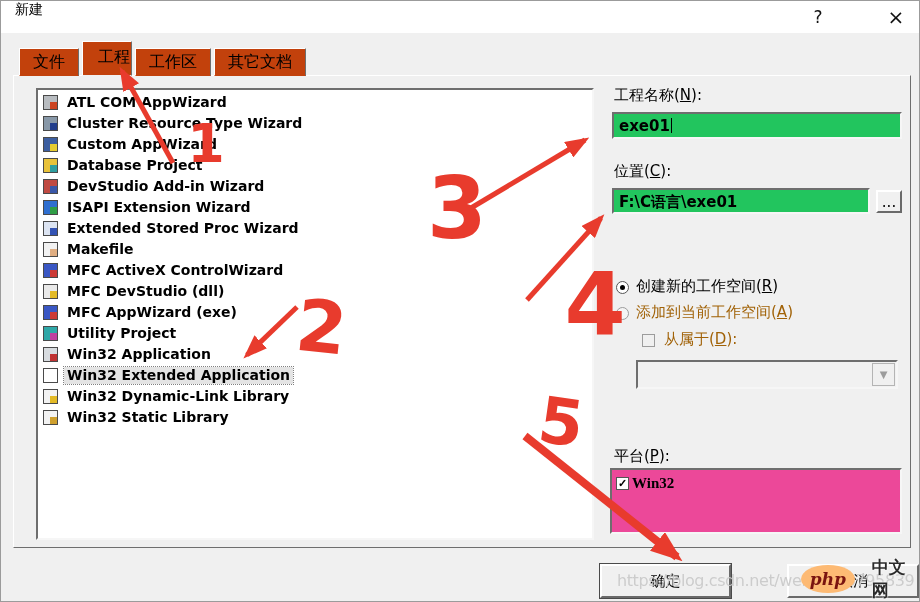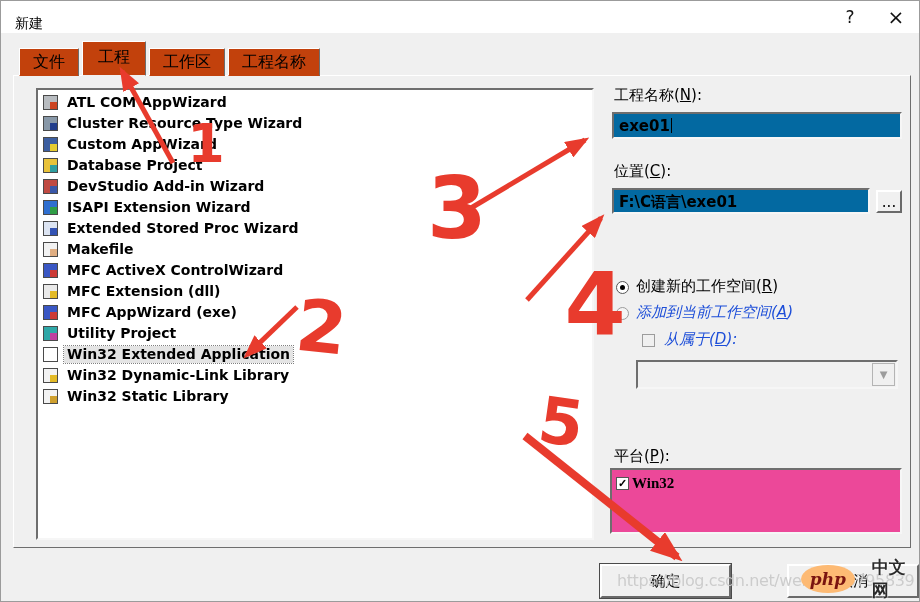--- a/index.html
+++ b/index.html
@@ -1,54 +1,54 @@
 <!DOCTYPE html>
 <html><head>
 <meta charset="utf-8">
 <style>
   html,body{margin:0;padding:0;background:#888;}
   .win{position:relative;width:918px;height:600px;border:1px solid #9b9b9b;background:#f0f0f0;
        font-family:"DejaVu Sans","Liberation Sans",sans-serif;overflow:hidden;}
   
-  .titlebar{position:absolute;left:0;top:0;width:100%;height:32px;background:#ffffff;display:flex;align-items:flex-end;}
+  .titlebar{position:absolute;left:0;top:0;width:100%;height:32px;background:#ffffff;display:flex;align-items:flex-start;gap:32px;}
   .title{margin-left:14px;font-size:14px;color:#000;}
   .tb-spacer{flex:1;}
   .tb-btn{width:46px;height:32px;display:flex;align-items:center;justify-content:center;font-size:17px;color:#111;cursor:default;}
   
   .tabs{position:absolute;left:18px;top:44px;height:31px;display:flex;align-items:flex-end;z-index:5;}
   .tab{background:#c2410c;font-size:16px;color:#000;padding:3px 13px 4px 13px;height:19px;
        border:1px solid;border-color:#fff #6e6e6e transparent #fff;margin-right:3px;position:relative;}
-  .tab.active{padding:5px 15px 7px 15px;height:21px;top:0px;border-bottom:1px solid #f0f0f0;z-index:6;}
+  .tab.active{padding:5px 1px 7px 15px;height:21px;top:0px;border-bottom:1px solid #f0f0f0;z-index:6;}
   
   .pane{position:absolute;left:12px;top:74px;width:896px;height:471px;background:#f0f0f0;
         border:1px solid;border-color:#ffffff #6e6e6e #6e6e6e #ffffff;}
   
   .listbox{position:absolute;left:22px;top:12px;width:554px;height:446px;background:#fff;
            border:2px solid;border-color:#6e6e6e #f6f6f6 #f6f6f6 #6e6e6e;padding:2px 0 0 0;overflow:hidden;text-align:right;}
   .row{display:flex;align-items:center;height:21px;padding-left:5px;font-size:14px;font-weight:bold;white-space:nowrap;}
   .icon{width:15px;height:15px;border:1px solid #4a4a4a;box-sizing:border-box;position:relative;flex:none;margin-right:6px;}
   .icon .sub{position:absolute;right:0;bottom:0;width:7px;height:7px;}
   .row .label{padding:0 3px;line-height:17px;}
   .row.selected .label{background:#e4e4e4;outline:1px dotted #808080;}
   
   .rlabel{position:absolute;font-size:15px;color:#000;white-space:nowrap;}
   .rlabel u{text-decoration:underline;}
-  .field{position:absolute;background:#0369a1;border:2px solid;border-color:#6e6e6e #f6f6f6 #f6f6f6 #6e6e6e;
+  .field{position:absolute;background:#22c55e;border:2px solid;border-color:#6e6e6e #f6f6f6 #f6f6f6 #6e6e6e;
          font-size:15px;font-weight:bold;padding:3px 5px;box-sizing:border-box;white-space:nowrap;overflow:hidden;}
   .caret{display:inline-block;width:1px;height:15px;background:#000;margin-left:1px;vertical-align:-2px;}
   .btn{position:absolute;background:#f0f0f0;border:2px solid;border-color:#ffffff #6a6a6a #6a6a6a #ffffff;
        display:flex;align-items:center;justify-content:center;font-size:15px;color:#000;box-sizing:border-box;}
   .btn.default{outline:1px solid #4a4a4a;}
   .radio{position:absolute;width:13px;height:13px;border-radius:50%;background:#fff;border:1px solid #555;box-sizing:border-box;}
   .radio.on::after{content:"";position:absolute;left:3px;top:3px;width:5px;height:5px;border-radius:50%;background:#000;}
   .radio.disabled{border-color:#9c9c9c;background:#f4f4f4;}
   .check{position:absolute;width:13px;height:13px;background:#fff;border:1px solid #555;box-sizing:border-box;font-size:11px;line-height:11px;text-align:center;}
   .check.disabled{border-color:#9c9c9c;background:#f0f0f0;}
   .check.on::after{content:"✓";font-weight:bold;color:#000;}
-  .gray{color:#1d4ed8;font-style:italic;}
+  .gray{color:#a16207;}
   .combo{position:absolute;background:#f1f1f1;border:2px solid;border-color:#6e6e6e #f6f6f6 #f6f6f6 #6e6e6e;box-sizing:border-box;}
   .combo .drop{position:absolute;right:1px;top:1px;bottom:1px;width:21px;background:#f0f0f0;
                border:1px solid #b4b4b4;display:flex;align-items:center;justify-content:center;color:#9c9c9c;font-size:10px;}
   .combo .drop::after{content:"▼";}
   .platformbox{position:absolute;background:#ec4899;border:2px solid;border-color:#6e6e6e #f6f6f6 #f6f6f6 #6e6e6e;box-sizing:border-box;font-family:Liberation Serif, serif;}
   .prow{display:flex;align-items:center;height:20px;padding:3px 2px 0 4px;font-size:15px;font-weight:bold;}
   .prow .check{position:relative;margin-right:3px;flex:none;}
   
   .watermark{position:absolute;left:616px;top:570px;z-index:50;font-size:16px;letter-spacing:-0.4px;
              color:#cbcbcb;opacity:.95;white-space:nowrap;}
@@ -69,21 +69,21 @@
     <div class="title">新建</div>
     <div class="tb-spacer"></div>
     <div class="tb-btn">?</div>
     <div class="tb-btn" style="font-size:20px;">×</div>
   </div>
 
   <div class="tabs">
     <div class="tab">文件</div>
     <div class="tab active">工程</div>
     <div class="tab">工作区</div>
-    <div class="tab">工程名称</div>
+    <div class="tab">其它文档</div>
   </div>
 
   <div class="pane">
 
     <div class="listbox">
       <div class="row">
         <span class="icon" style="background: rgb(184, 188, 192);">
             <span class="sub" style="background: rgb(204, 68, 34);"></span>
           </span>
         <span class="label">ATL COM AppWizard</span>
@@ -142,37 +142,43 @@
         <span class="icon" style="background: rgb(58, 87, 196);">
             <span class="sub" style="background: rgb(204, 58, 54);"></span>
           </span>
         <span class="label">MFC ActiveX ControlWizard</span>
       </div>
 
       <div class="row">
         <span class="icon" style="background: rgb(233, 233, 233);">
             <span class="sub" style="background: rgb(227, 186, 38);"></span>
           </span>
-        <span class="label">MFC Extension (dll)</span>
+        <span class="label">MFC DevStudio (dll)</span>
       </div>
 
       <div class="row">
         <span class="icon" style="background: rgb(58, 87, 196);">
             <span class="sub" style="background: rgb(204, 58, 54);"></span>
           </span>
         <span class="label">MFC AppWizard (exe)</span>
       </div>
 
       <div class="row">
         <span class="icon" style="background: rgb(47, 168, 168);">
             <span class="sub" style="background: rgb(192, 64, 160);"></span>
           </span>
         <span class="label">Utility Project</span>
       </div>
 
+      <div class="row">
+        <span class="icon" style="background: rgb(216, 220, 224);">
+            <span class="sub" style="background: rgb(192, 51, 51);"></span>
+          </span>
+        <span class="label">Win32 Application</span>
+      </div>
 
       <div class="row selected">
         <span class="icon" style="background: rgb(255, 255, 255);">
             <span class="sub" style="background: rgb(255, 255, 255);"></span>
           </span>
         <span class="label">Win32 Extended Application</span>
       </div>
 
       <div class="row">
         <span class="icon" style="background: rgb(242, 242, 242);">

